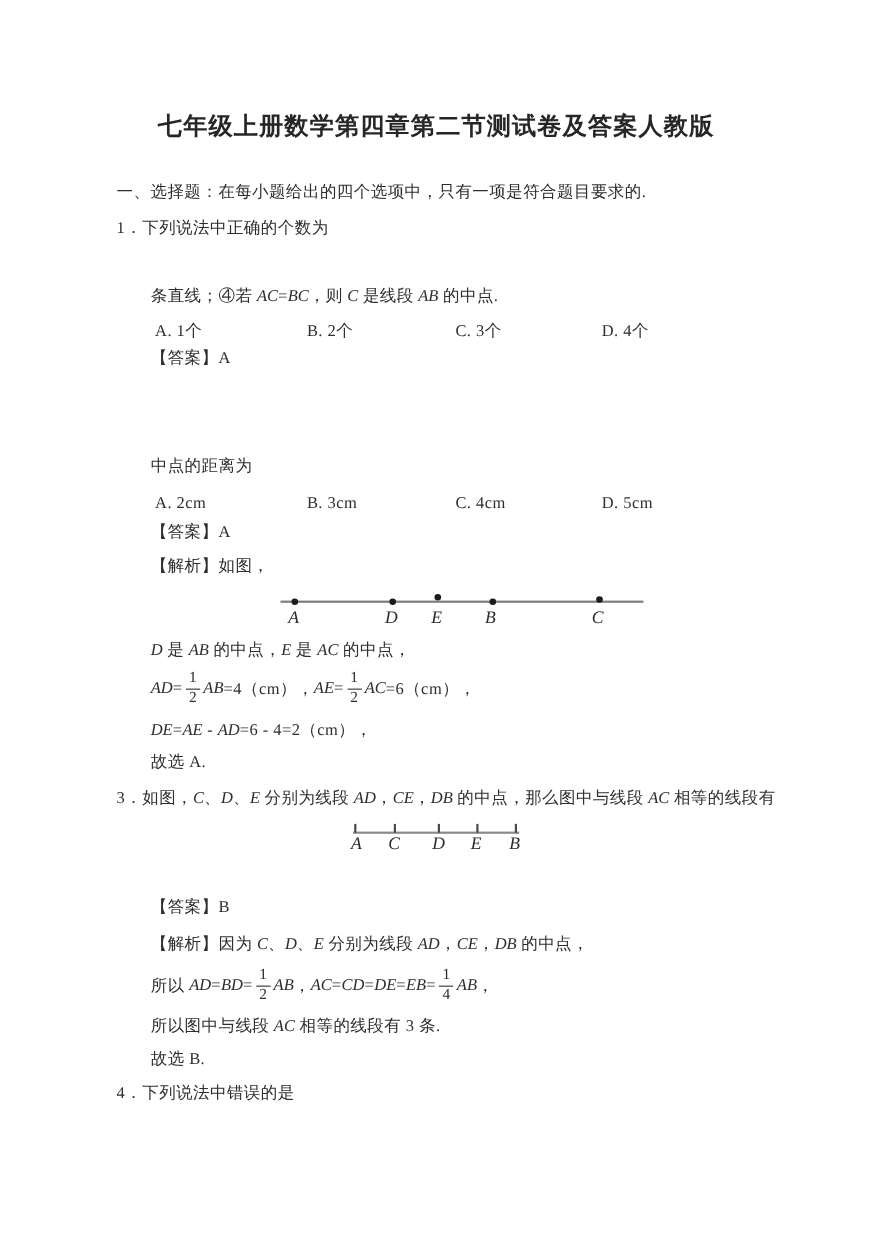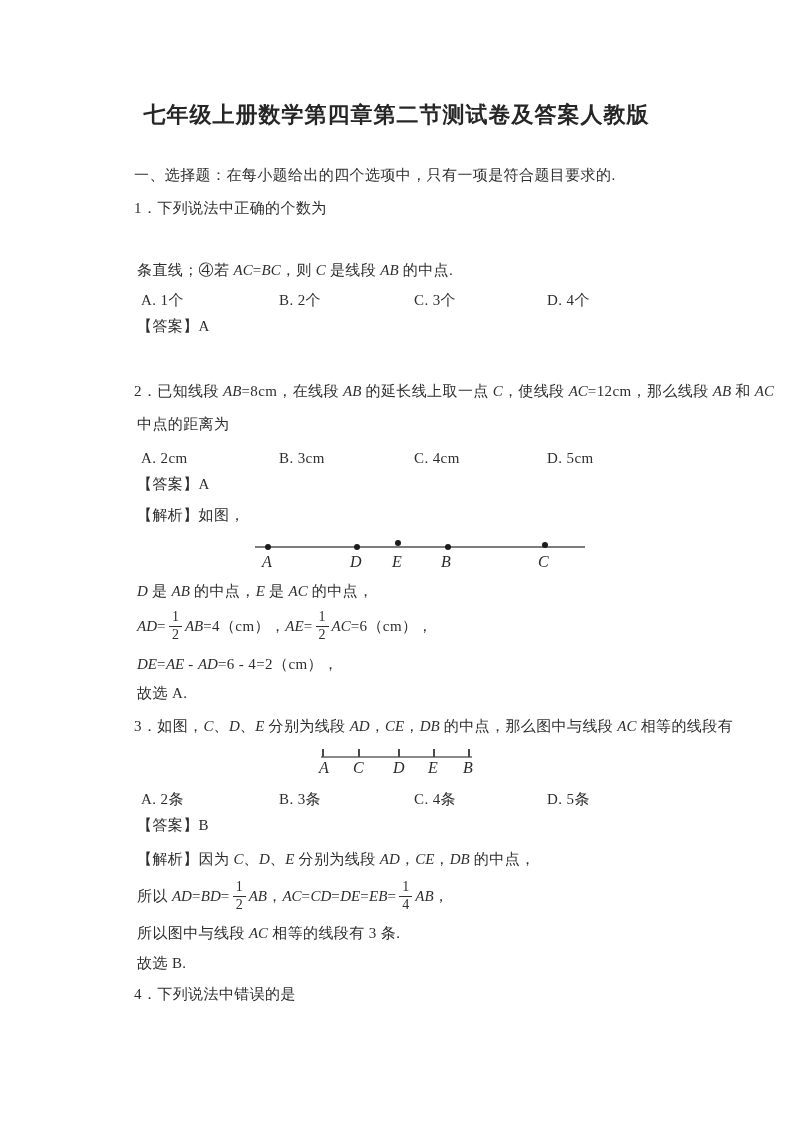--- a/index.html
+++ b/index.html
@@ -6,21 +6,21 @@
   .page {
     position:relative; width:793px; height:1122px; background:#ffffff;
     font-family:"Liberation Serif","DejaVu Serif",serif;
     color:#2e2e2e; overflow:hidden;
   }
   .title {
     position:absolute; top:100px; left:0; width:793px; text-align:center;
     font-size:22px; font-weight:bold; color:#262626; letter-spacing:1px; white-space:pre;
   }
   .line { position:absolute; white-space:pre; font-size:15px; letter-spacing:0.4px; line-height:17px; }
-  .lx1 { left:106px;margin-left:28px; }
+  .lx1 { left:106px; }
   .lx2 { left:137px; }
   .mvar { font-style:italic; font-family:"Liberation Serif","DejaVu Serif",serif; letter-spacing:0; }
   .optrow { position:absolute; left:0; top:0; width:793px; height:18px; }
   .opt { position:absolute; white-space:pre; font-size:15px; letter-spacing:0.4px; }
   .o1 { left:141px;text-align:right; } .o2 { left:279px;text-align:right; } .o3 { left:414px; } .o4 { left:547px; }
   .eqrow { position:absolute; display:flex; align-items:center; height:44px; white-space:pre; font-size:15px; letter-spacing:0.4px; }
   .frac { display:inline-flex; flex-direction:column; align-items:center; margin:0 3px; font-size:14px; line-height:1.15; letter-spacing:0; }
   .frac .num { border-bottom:1px solid #2e2e2e; padding:0 3px; }
   .frac .den { padding:0 3px; }
   
@@ -51,21 +51,20 @@
   <div class="line lx1" style="top:200px">1．下列说法中正确的个数为</div>
   <div class="line lx2" style="top:262px"><span>条直线；④若 </span><span class="mvar">AC</span><span>=</span><span class="mvar">BC</span><span>，则 </span><span class="mvar">C</span><span> 是线段 </span><span class="mvar">AB</span><span> 的中点.</span></div>
   <div class="optrow" style="top:291px">
     <span class="opt o1">A. 1个</span>
     <span class="opt o2">B. 2个</span>
     <span class="opt o3">C. 3个</span>
     <span class="opt o4">D. 4个</span>
   </div>
   <div class="line lx2" style="top:318px">【答案】A</div>
 
-  <div class="line lx1" style="top:383px"><span>2．已知线段 </span><span class="mvar">AB</span><span>=8cm，在线段 </span><span class="mvar">AB</span><span> 的延长线上取一点 </span><span class="mvar">C</span><span>，使线段 </span><span class="mvar">AC</span><span>=12cm，那么线段 </span><span class="mvar">AB</span><span> 和 </span><span class="mvar">AC</span></div>
   <div class="line lx2" style="top:416px">中点的距离为</div>
   <div class="optrow" style="top:450px">
     <span class="opt o1">A. 2cm</span>
     <span class="opt o2">B. 3cm</span>
     <span class="opt o3">C. 4cm</span>
     <span class="opt o4">D. 5cm</span>
   </div>
   <div class="line lx2" style="top:476px">【答案】A</div>
   <div class="line lx2" style="top:507px">【解析】如图，</div>
 
@@ -97,26 +96,20 @@
     <span class="tick" style="left:77px"></span>
     <span class="tick" style="left:112px"></span>
     <span class="tick" style="left:147px"></span>
     <span class="figlabel" style="left:-2px;top:16px">A</span>
     <span class="figlabel" style="left:32px;top:16px">C</span>
     <span class="figlabel" style="left:72px;top:16px">D</span>
     <span class="figlabel" style="left:107px;top:16px">E</span>
     <span class="figlabel" style="left:142px;top:16px">B</span>
   </div>
 
-  <div class="optrow" style="top:790px">
-    <span class="opt o1">A. 2条</span>
-    <span class="opt o2">B. 3条</span>
-    <span class="opt o3">C. 4条</span>
-    <span class="opt o4">D. 5条</span>
-  </div>
   <div class="line lx2" style="top:817px">【答案】B</div>
   <div class="line lx2" style="top:851px"><span>【解析】因为 </span><span class="mvar">C</span><span>、</span><span class="mvar">D</span><span>、</span><span class="mvar">E</span><span> 分别为线段 </span><span class="mvar">AD</span><span>，</span><span class="mvar">CE</span><span>，</span><span class="mvar">DB</span><span> 的中点，</span></div>
   <div class="eqrow lx2" style="top:874px"><span>所以 </span><span class="mvar">AD</span><span>=</span><span class="mvar">BD</span><span>=</span><span class="frac"><span class="num">1</span><span class="den">2</span></span><span class="mvar">AB</span><span>，</span><span class="mvar">AC</span><span>=</span><span class="mvar">CD</span><span>=</span><span class="mvar">DE</span><span>=</span><span class="mvar">EB</span><span>=</span><span class="frac"><span class="num">1</span><span class="den">4</span></span><span class="mvar">AB</span><span>，</span></div>
   <div class="line lx2" style="top:925px"><span>所以图中与线段 </span><span class="mvar">AC</span><span> 相等的线段有 3 条.</span></div>
   <div class="line lx2" style="top:955px">故选 B.</div>
 
   <div class="line lx1" style="top:986px">4．下列说法中错误的是</div>
 
 
 </div>

